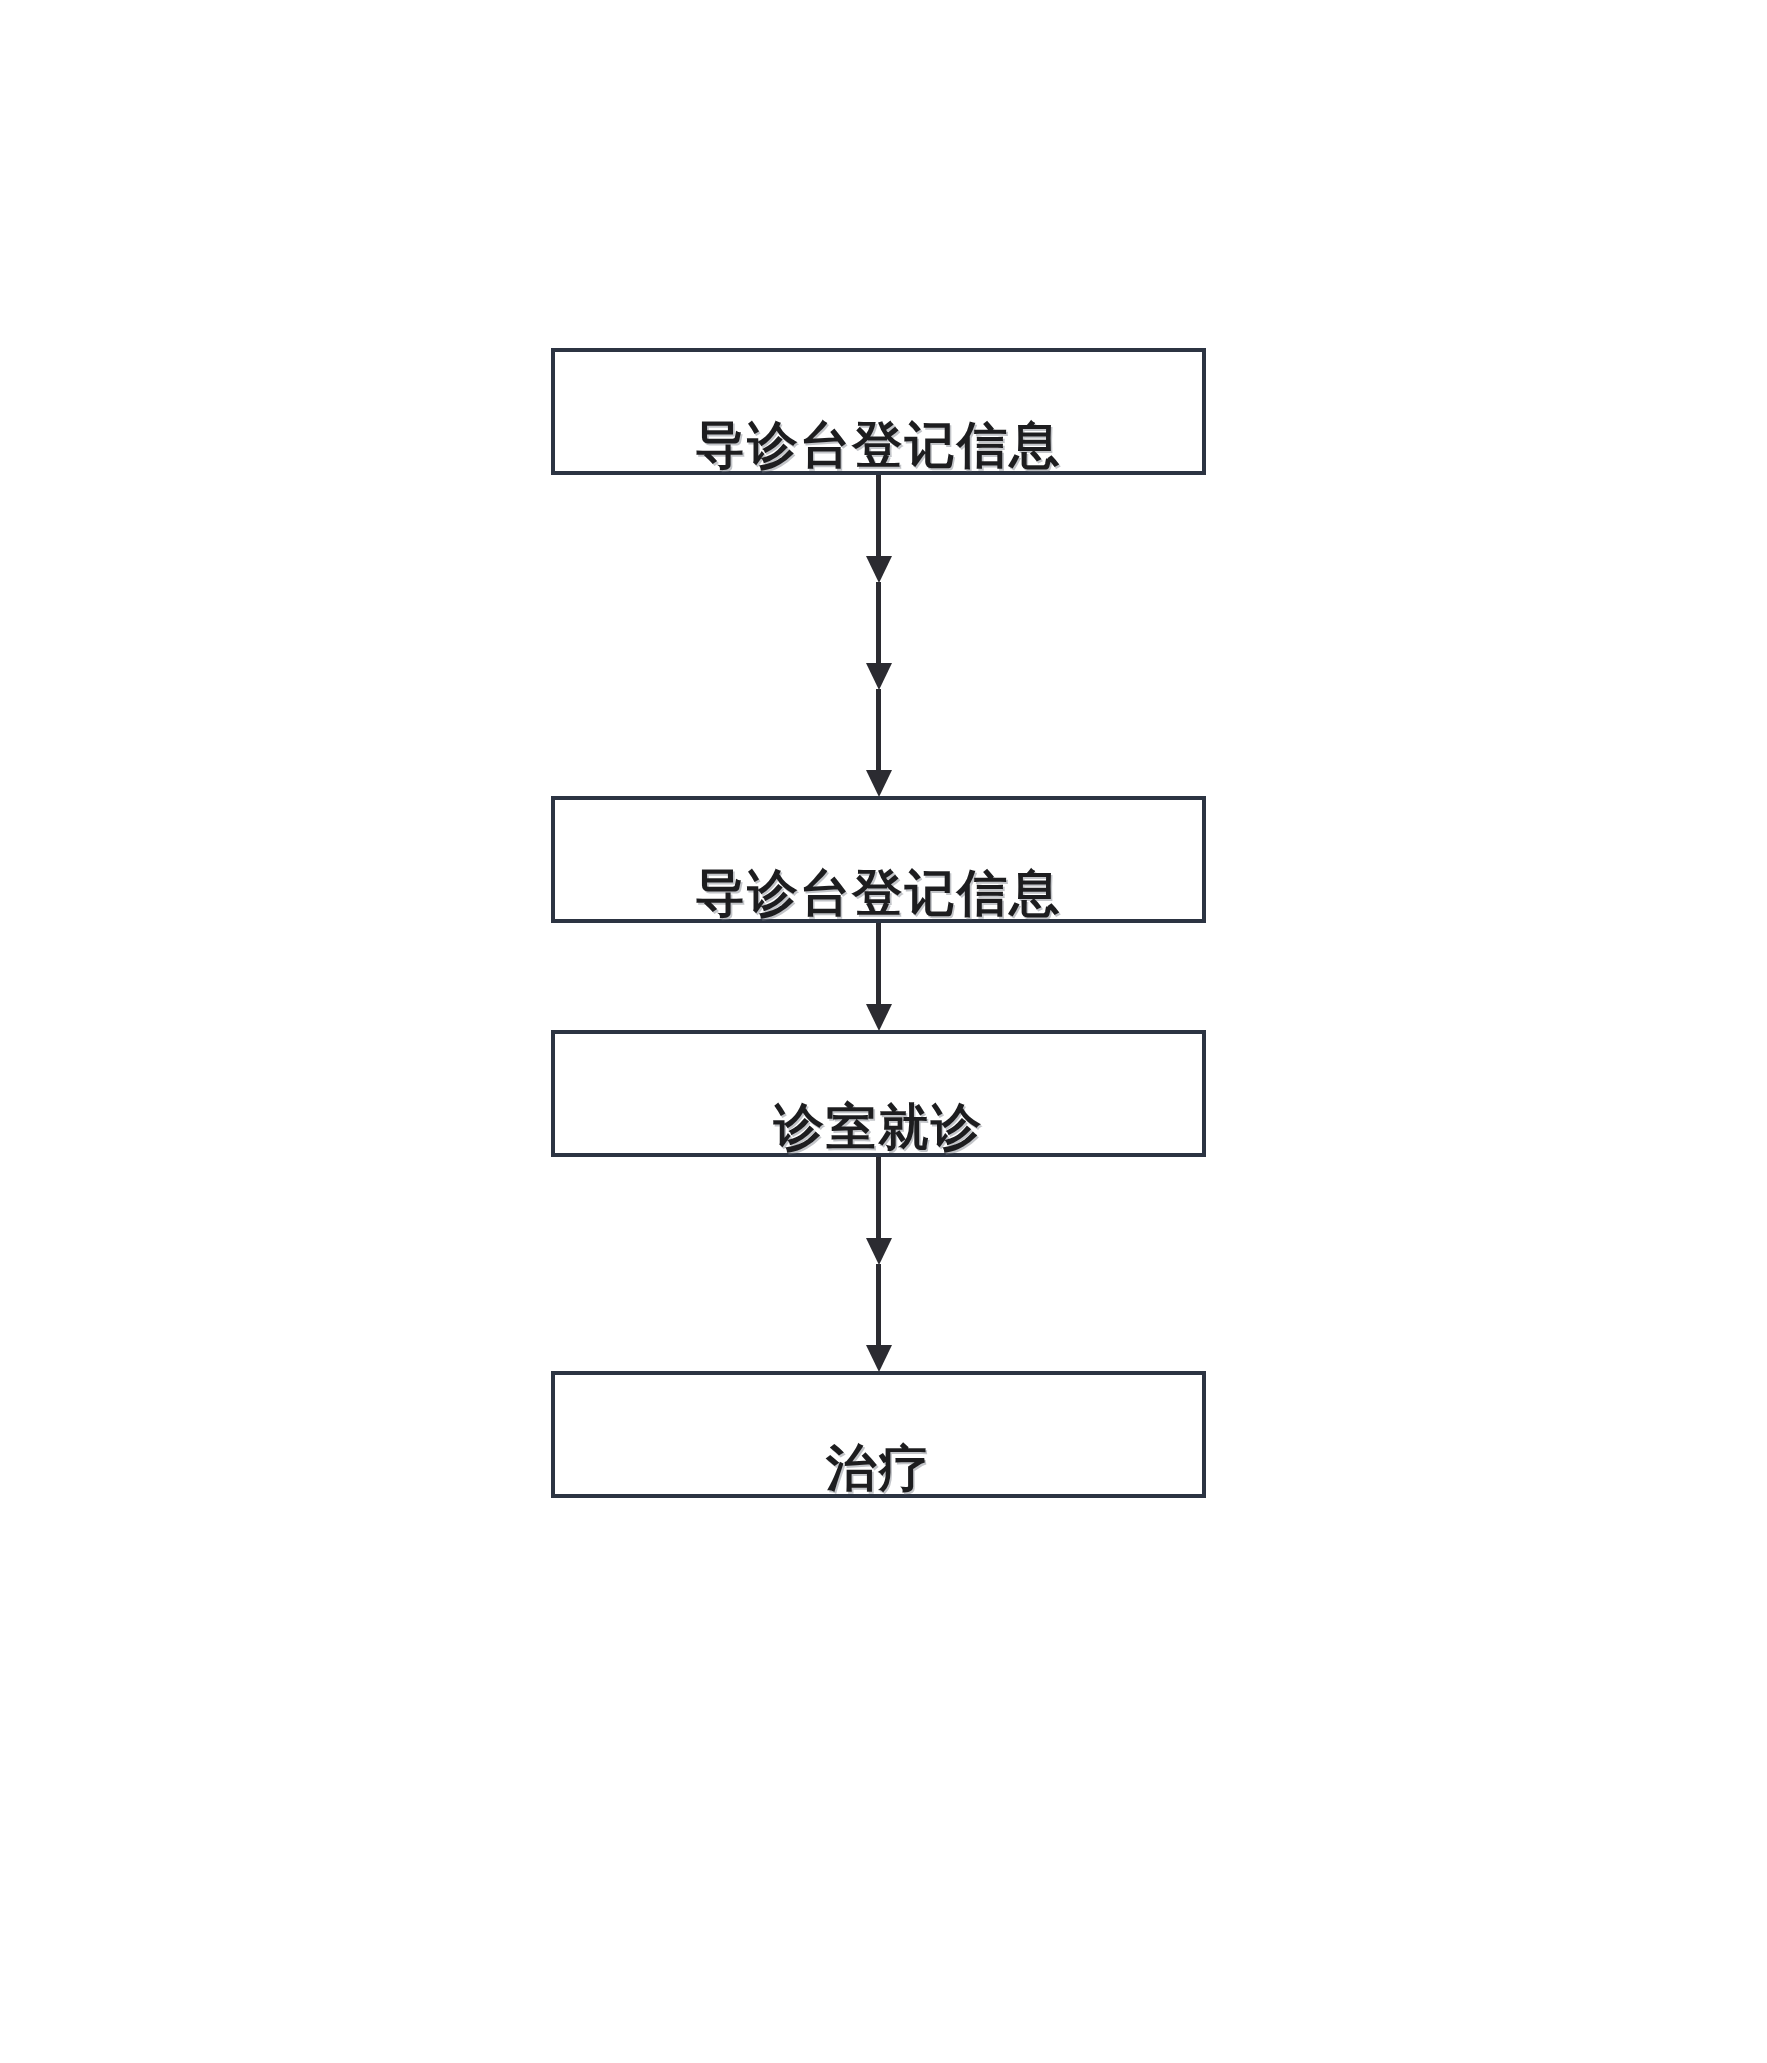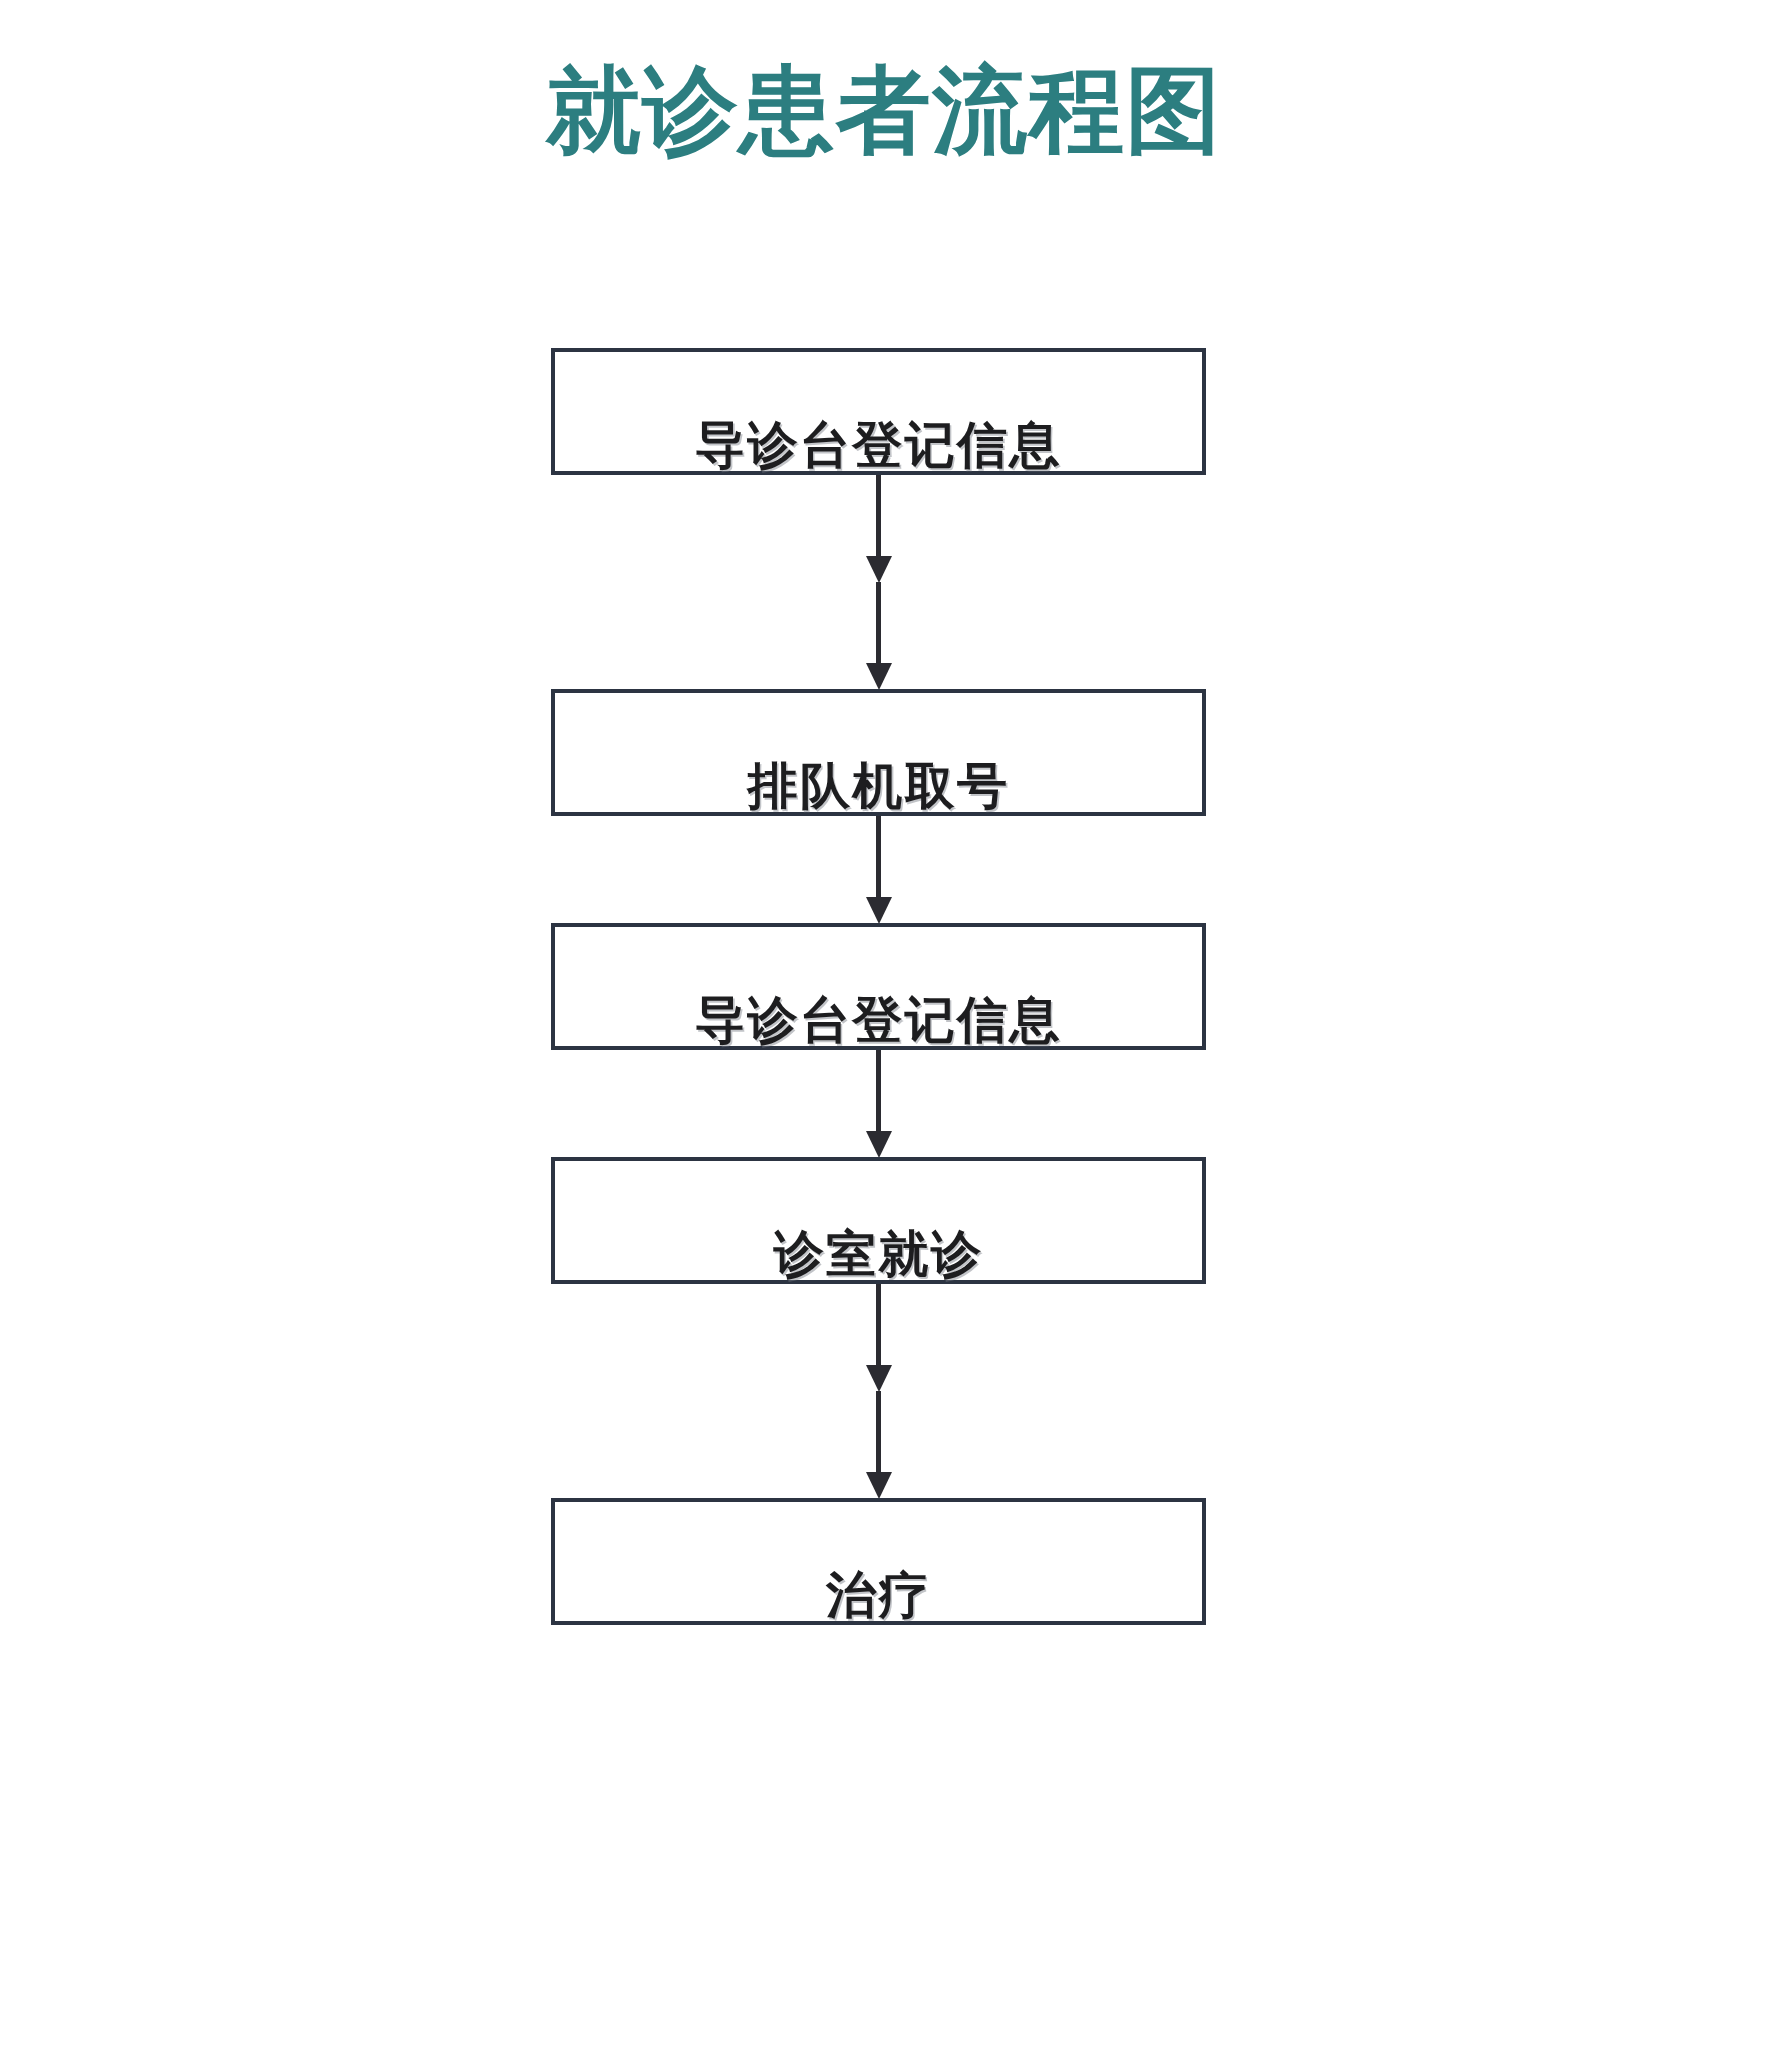--- a/index.html
+++ b/index.html
@@ -93,42 +93,38 @@
     border-left: 13px solid transparent;
     border-right: 13px solid transparent;
     border-top: 27px solid #2b2b31;
   }
 </style>
 </head>
 <body>
 
 <div class="page">
 
-  <div class="title">就诊患者流程图</div>
 
   <div class="flow">
 
     <div class="node">
       <span class="node-label">导诊台登记信息</span>
     </div>
 
     <div class="connector">
       <div class="shaft"></div>
       <div class="head"></div>
     </div>
 
 
     <div class="connector">
       <div class="shaft"></div>
       <div class="head"></div>
     </div>
 
-    <div class="node">
-      <span class="node-label">排队机取号</span>
-    </div>
 
     <div class="connector">
       <div class="shaft"></div>
       <div class="head"></div>
     </div>
 
     <div class="node">
       <span class="node-label">导诊台登记信息</span>
     </div>
 

